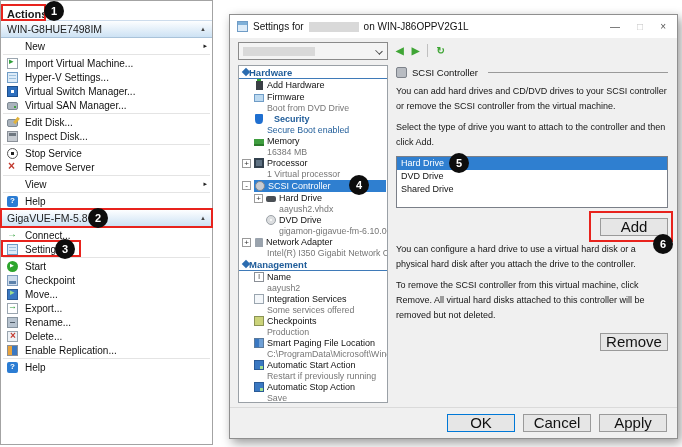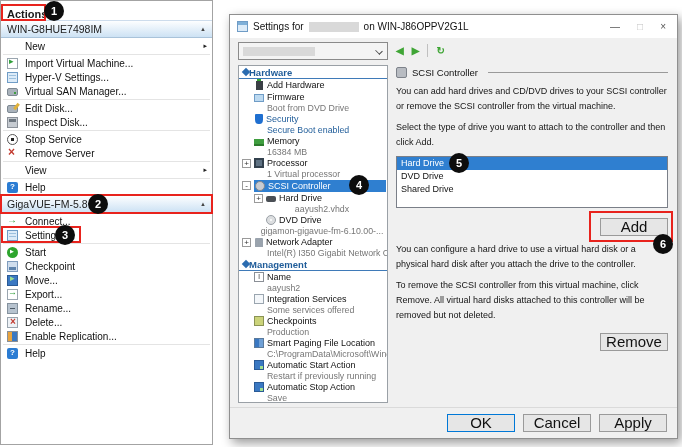--- a/index.html
+++ b/index.html
@@ -95,26 +95,26 @@
           border:1px solid #9aa0a6; overflow:hidden; font-size:9px; }
   .thead { display:flex; align-items:center; gap:0; height:13px; padding:0 4px;
            color:#1f5c99; font-weight:bold; font-size:9.5px; border-bottom:1px solid #3f7ab8; }
   .thead .pin { width:6px; height:6px; background:#2b6cb0; transform:rotate(45deg); flex:none; }
   .trow { display:flex; align-items:center; height:12px; padding-left:3px; gap:3px; white-space:nowrap; }
   .trow.h13 { height:13px; }
   .exp { width:9px; height:9px; border:1px solid #9a9a9a; background:#fff; flex:none;
          font-size:8px; line-height:7px; text-align:center; color:#333; }
   .exp.ghost { visibility:hidden; }
   .tl { font-size:9px; }
-  .bluebold { color:#1f5c99; font-weight:normal; }
+  .bluebold { color:#1f5c99; font-weight:bold;margin-left:8px; }
   .tsub { height:10px; line-height:10px; padding-left:28px; color:#767676; font-size:8.8px;
           white-space:nowrap; overflow:hidden; }
   .tsub.bold { color:#1f5c99; font-weight:normal; }
   .child { margin-left:12px; }
-  .childsub { padding-left:18px;text-align:center; }
+  .childsub { padding-left:40px; }
   .sel-bar { position:relative; flex:1; display:flex; align-items:center; gap:3px;
              background:#2f7fd0; color:#fff; padding-left:1px; margin-right:1px; height:12px; }
 
   .tic { position:relative; width:10px; height:10px; flex:none; display:inline-block; }
   .t-add { background:#3a3f45; width:7px; height:9px; margin:1px 1px 0 2px; }
   .t-add::after { content:""; position:absolute; left:1px; top:-2px; width:4px; height:2px; background:#2da52d; }
   .t-firm { background:#bcd9f0; border:1px solid #6f9cc6; height:8px; margin-top:1px; }
   .t-shield { background:#1f6fd0; border-radius:1px 1px 45% 45%; width:8px; margin-left:1px; }
   .t-mem { background:#3f9e3f; height:7px; margin-top:2px;
            box-shadow:inset 0 -2px 0 #2c7a2c; }
@@ -178,20 +178,24 @@
       <div class="msep"></div>
       <div class="mrow">
         <span class="ic i-import"></span>
         <span class="ml">Import Virtual Machine...</span>
       </div>
       <div class="mrow">
         <span class="ic i-panel"></span>
         <span class="ml">Hyper-V Settings...</span>
       </div>
       <div class="mrow">
+        <span class="ic i-switch"></span>
+        <span class="ml">Virtual Switch Manager...</span>
+      </div>
+      <div class="mrow">
         <span class="ic i-disk"></span>
         <span class="ml">Virtual SAN Manager...</span>
       </div>
       <div class="msep"></div>
       <div class="mrow">
         <span class="ic i-editdisk"></span>
         <span class="ml">Edit Disk...</span>
       </div>
       <div class="mrow">
         <span class="ic i-inspect"></span>

